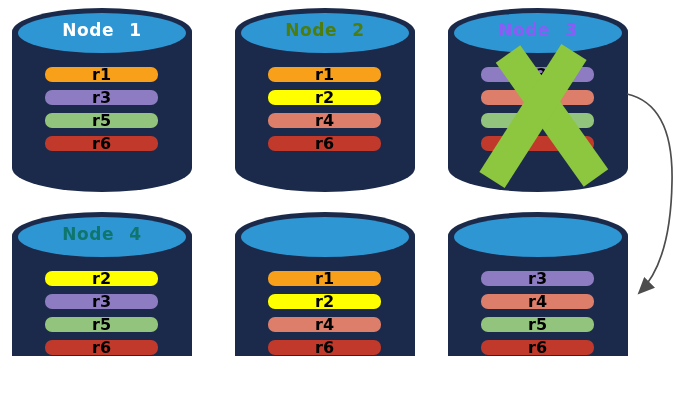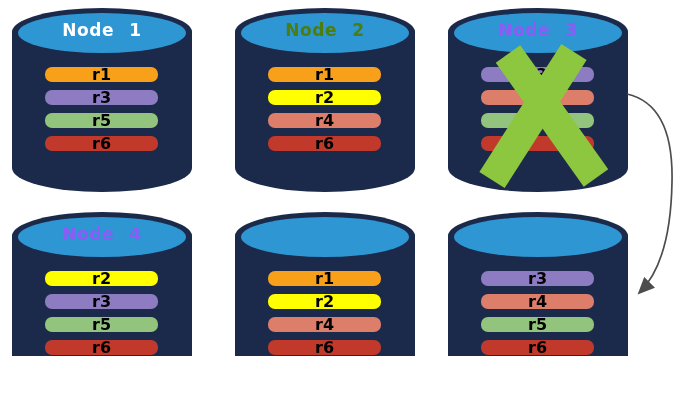--- a/index.html
+++ b/index.html
@@ -118,21 +118,21 @@
     <svg class="xmark" viewBox="0 0 180 184">
       <line x1="60" y1="46" x2="148" y2="170" stroke-width="30" stroke-linecap="butt" stroke="#8DC63F"></line>
       <line x1="126" y1="44" x2="44" y2="172" stroke-width="30" stroke-linecap="butt" stroke="#8DC63F"></line>
     </svg>
   </div>
       <div class="node" style="left: 12px; top: 212px;">
     <svg class="cyl" viewBox="0 0 180 184">
       <path class="cyl-body" d="M0,24 A90,24 0 0 1 180,24 L180,160 A90,24 0 0 1 0,160 Z" fill="#1B2A4A"></path>
       <ellipse class="cyl-cap" cx="90" cy="25" rx="84" ry="20" fill="#2E96D3"></ellipse>
     </svg>
-    <div class="title" style="color: #8b5cf6;">Node 4</div>
+    <div class="title" style="color: #0f766e;">Node 4</div>
     <div class="bars">
           <div class="bar" style="background: rgb(255, 255, 0); color: rgb(0, 0, 0);">r2</div>
           <div class="bar" style="background: rgb(142, 124, 195); color: rgb(0, 0, 0);">r3</div>
           <div class="bar" style="background: rgb(147, 196, 125); color: rgb(0, 0, 0);">r5</div>
           <div class="bar" style="background: rgb(192, 57, 43); color: rgb(0, 0, 0);">r6</div>
         </div>
 
   </div>
       <div class="node" style="left: 235px; top: 212px;">
     <svg class="cyl" viewBox="0 0 180 184">

